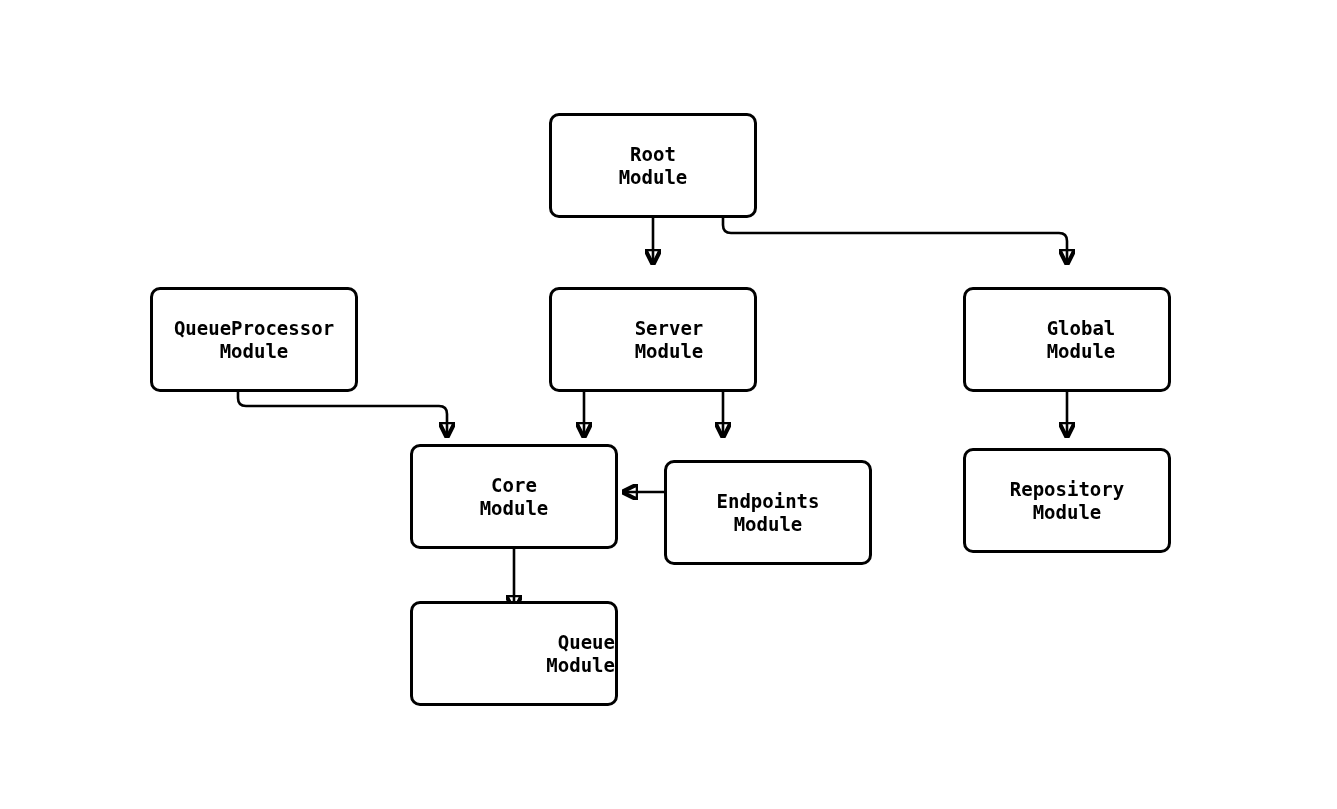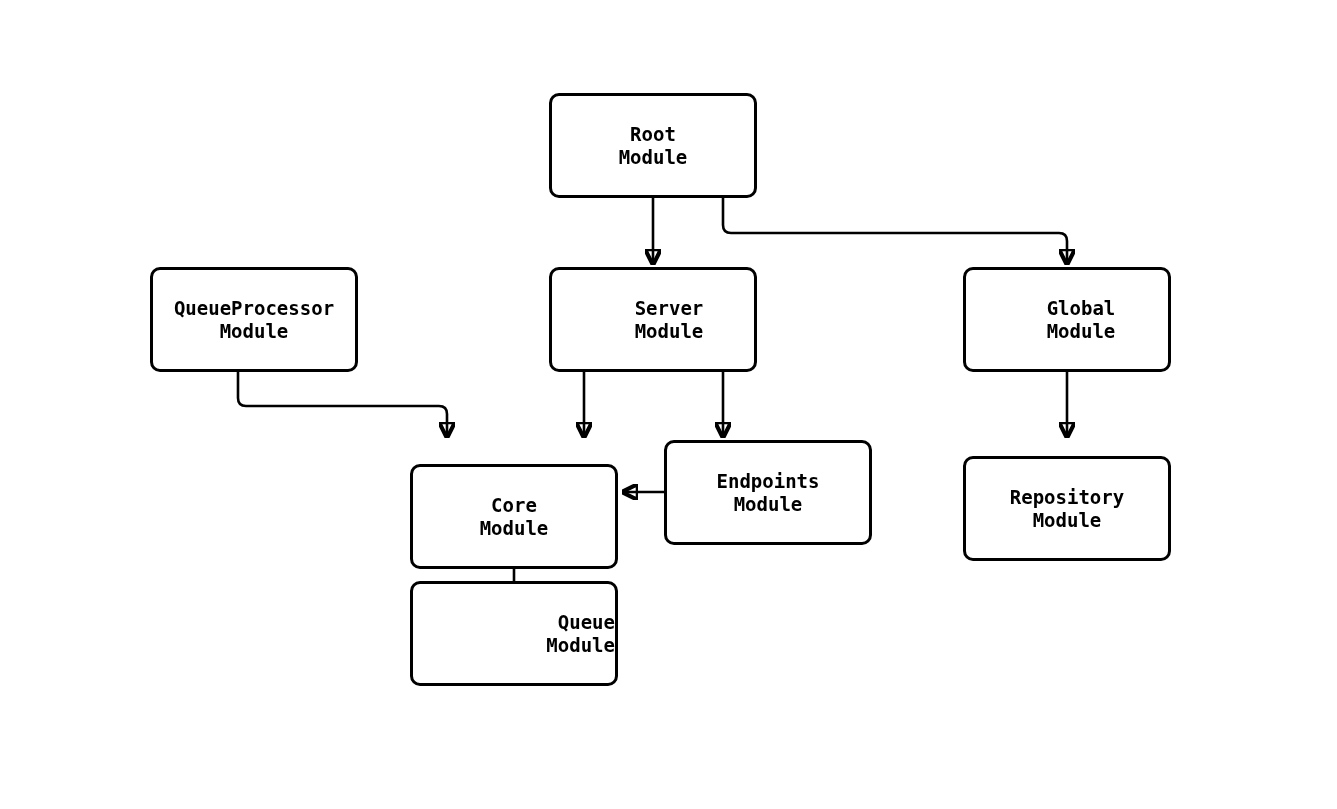--- a/index.html
+++ b/index.html
@@ -42,20 +42,21 @@
     border-radius: 10px;
     display: flex;
     flex-direction: column;
     align-items: center;
     justify-content: center;
     text-align: center;
     font-size: 19px;
     line-height: 23px;
     font-weight: bold;
     color: #000000;
+    margin-top: 20px;
   }
   .node span {
     display: block;
     white-space: nowrap;
   }
 </style>
 </head>
 <body>
 
 <div class="canvas">
@@ -89,31 +90,31 @@
   <div class="node" style="left:549px; top:267px;padding-left:32px;">
     <span>Server</span>
     <span>Module</span>
   </div>
 
   <div class="node" style="left:963px; top:267px;padding-left:28px;">
     <span>Global</span>
     <span>Module</span>
   </div>
 
-  <div class="node" style="left:410px; top:464px;">
+  <div class="node" style="left:410px; top:424px;">
     <span>Core</span>
     <span>Module</span>
   </div>
 
   <div class="node" style="left:664px; top:440px;">
     <span>Endpoints</span>
     <span>Module</span>
   </div>
 
-  <div class="node" style="left:963px; top:456px;text-align:right;">
+  <div class="node" style="left:963px; top:428px;text-align:right;">
     <span>Repository</span>
     <span>Module</span>
   </div>
 
   <div class="node" style="left:410px; top:581px;align-items:flex-end;">
     <span>Queue</span>
     <span>Module</span>
   </div>
 
 </div>

